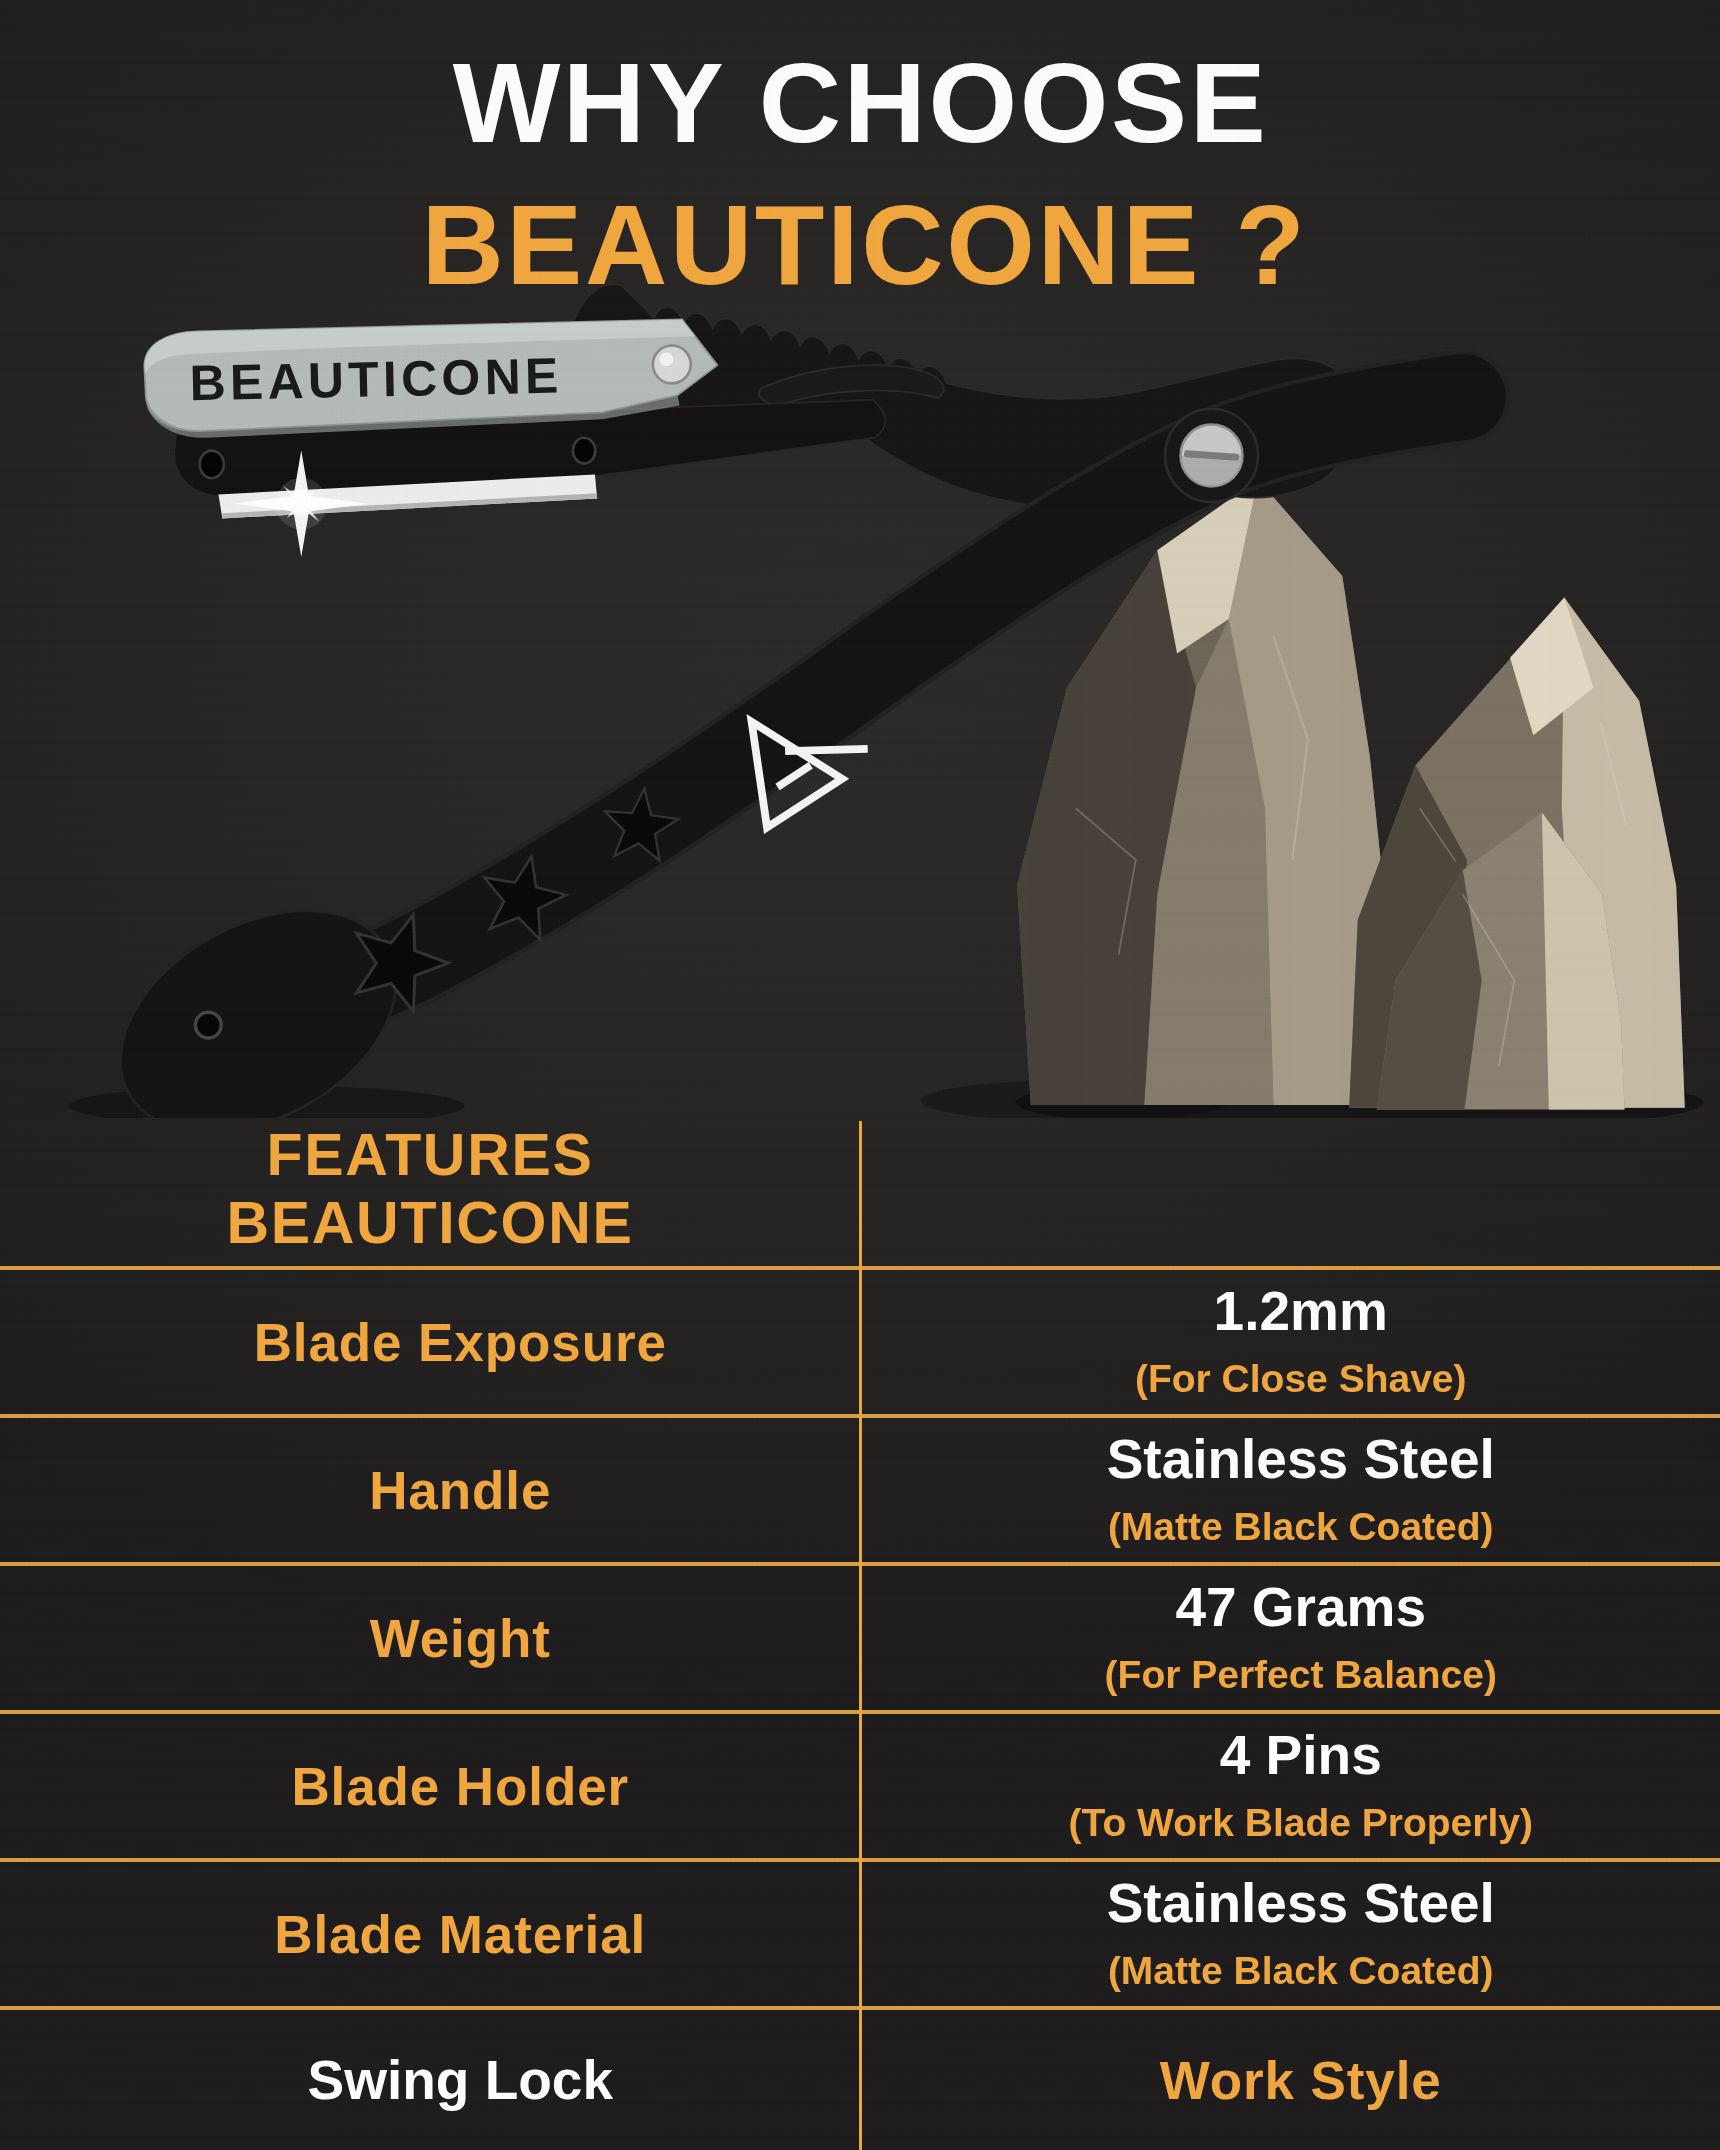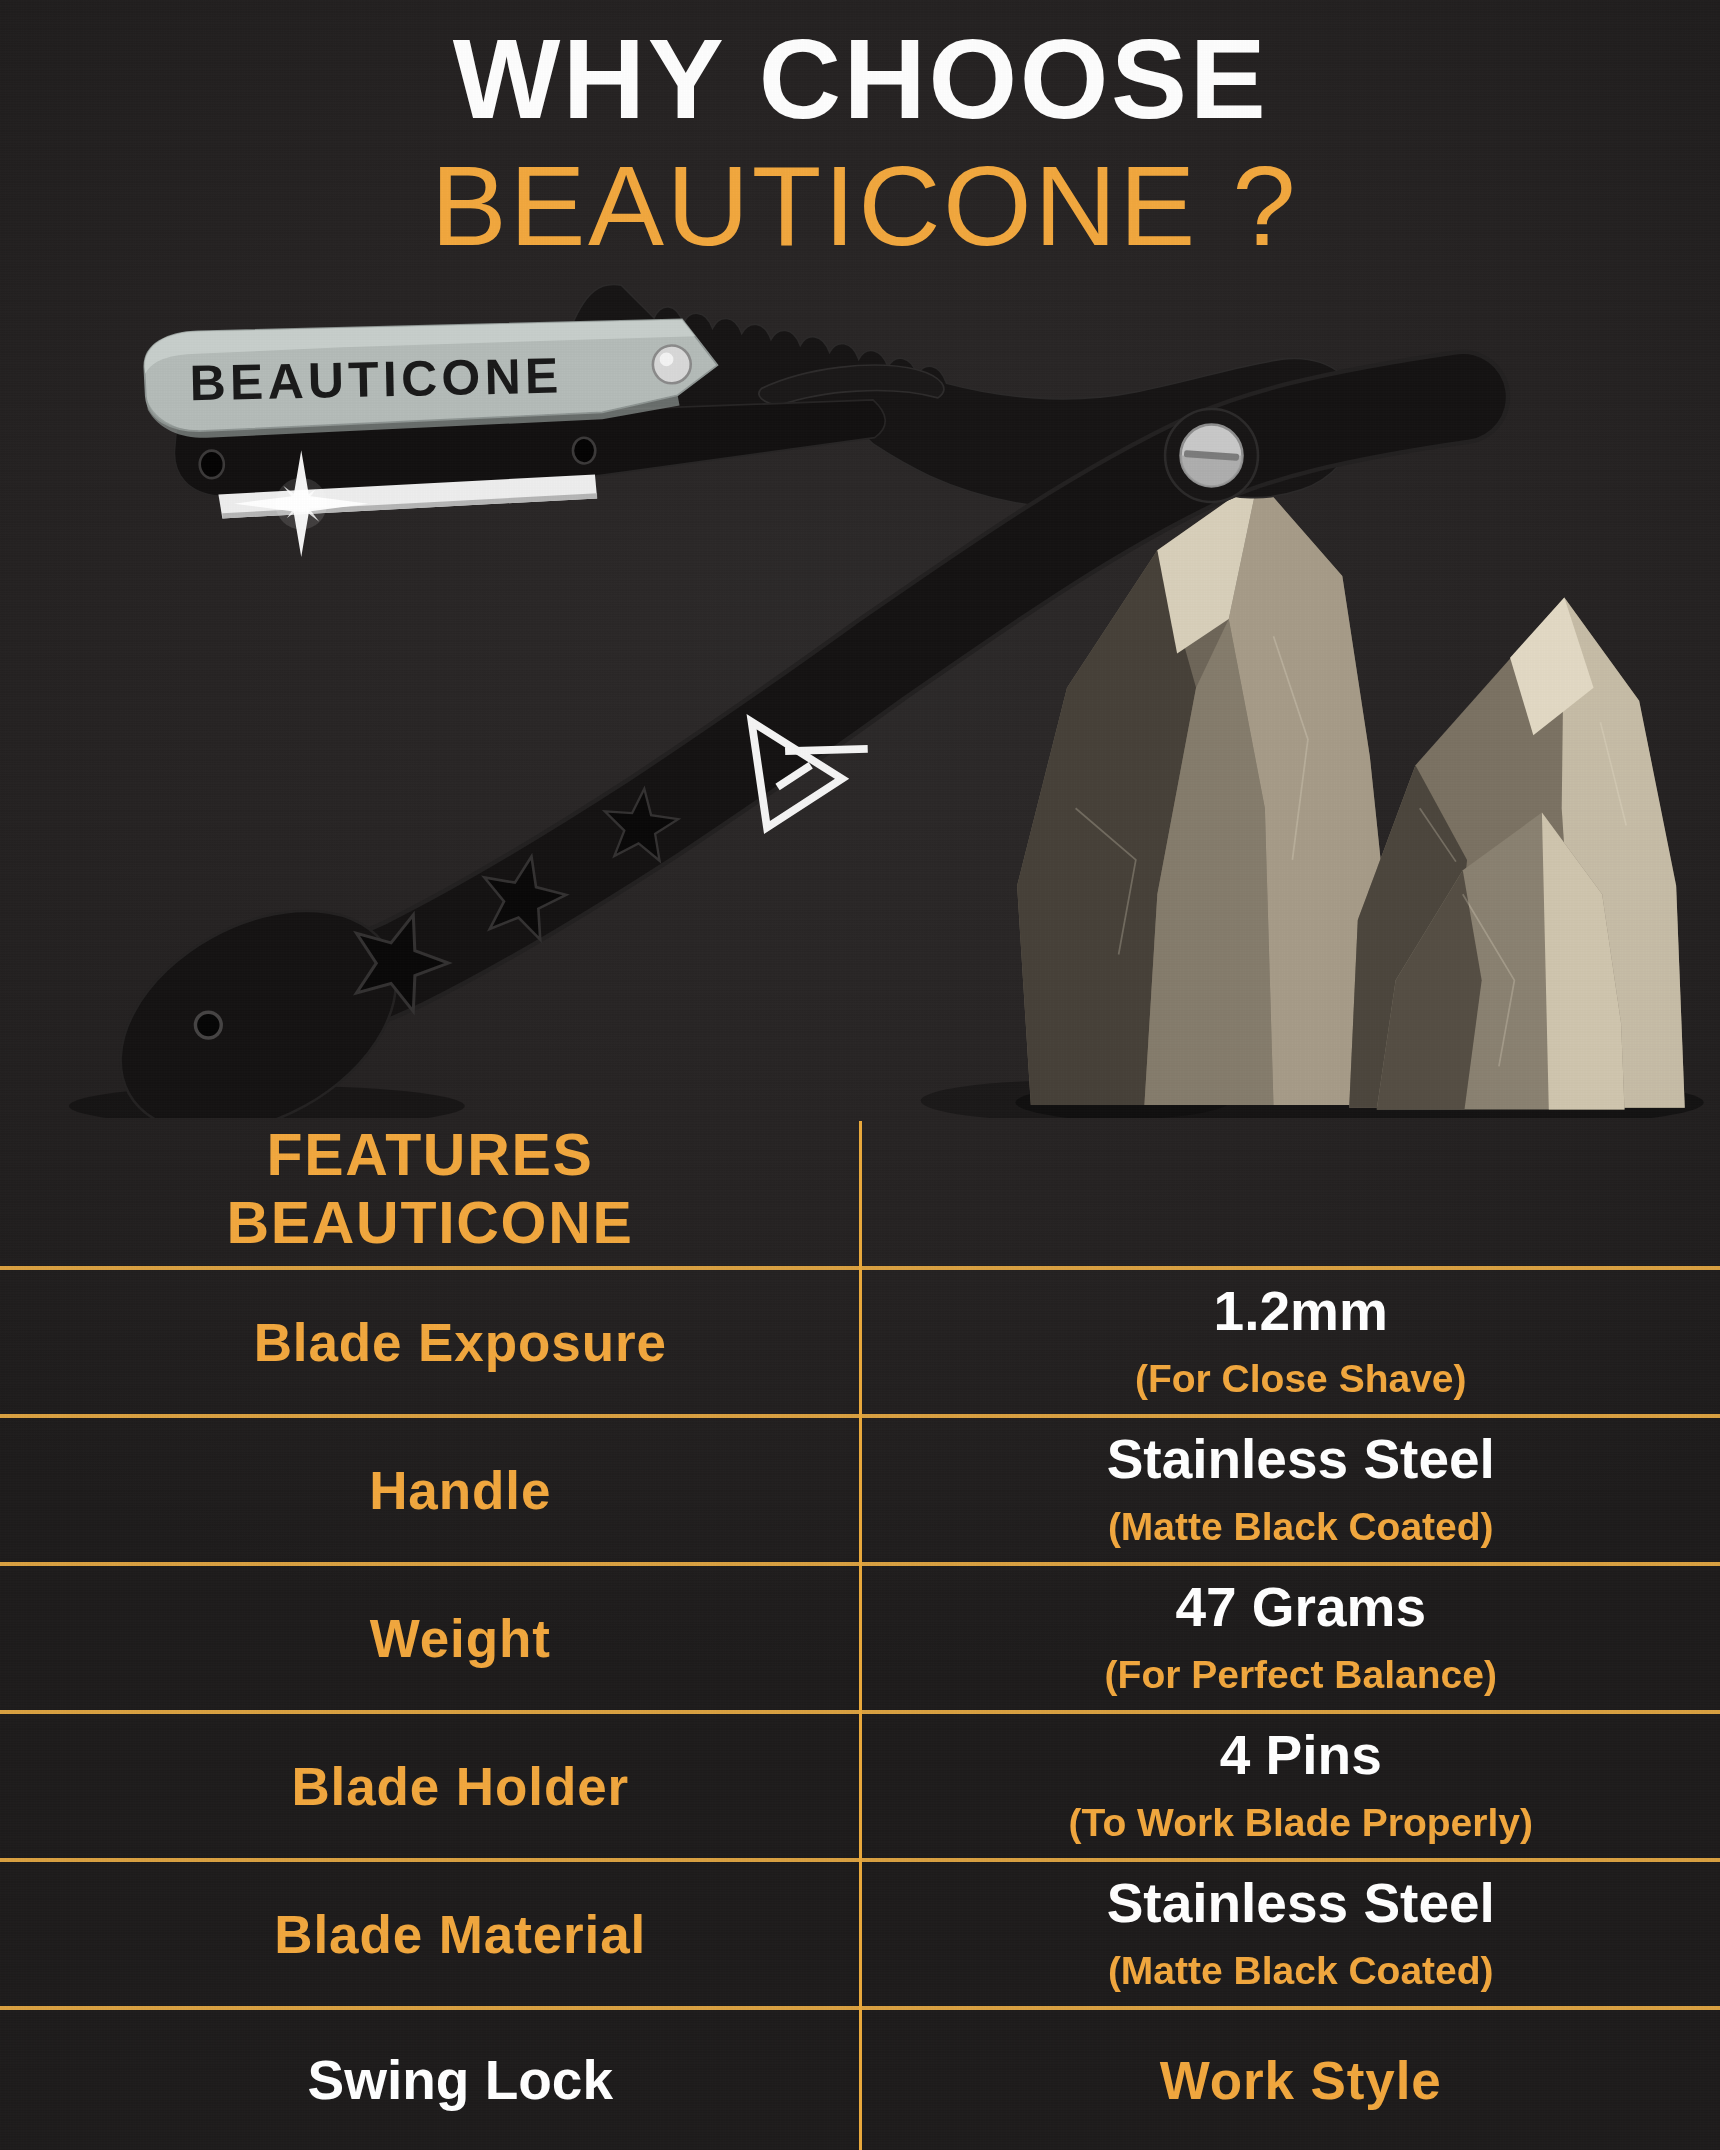--- a/index.html
+++ b/index.html
@@ -15,24 +15,24 @@
   .grain{
     position:absolute;inset:0;pointer-events:none;opacity:.5;
     background:
       repeating-linear-gradient(0deg, rgba(255,255,255,.012) 0 0.9px, rgba(0,0,0,.015) 0.9px 1.7px),
       repeating-linear-gradient(90deg, rgba(255,255,255,.008) 0 0.9px, rgba(0,0,0,.01) 0.9px 2.6px);
   }
 
   
   .title{position:absolute;top:15.5px;left:0;width:100%;text-align:center;line-height:1.1;}
   .title .l1{
-    font-size:114px;font-weight:800;letter-spacing:2.6px;color:#FDFDFD;
+    font-size:114px;font-weight:800;letter-spacing:2.6px;color:#FDFDFD;margin-top:24px;
   }
   .title .l2{
-    font-size:114px;font-weight:400;letter-spacing:2.6px;color:#F1A73E;margin-top:2px;padding-left:8px;
+    font-size:114px;font-weight:700;letter-spacing:2.6px;color:#F1A73E;margin-top:17px;padding-left:8px;
   }
 
   
   .scene{position:absolute;left:0;top:206px;width:1721px;height:912px;}
 
   
   .spec-table{position:absolute;left:0;top:1121px;width:1721px;height:1030px;}
   .divider-v{
     position:absolute;left:859px;top:0;width:3.4px;height:1030px;
     background:#E8A83C;z-index:5;

